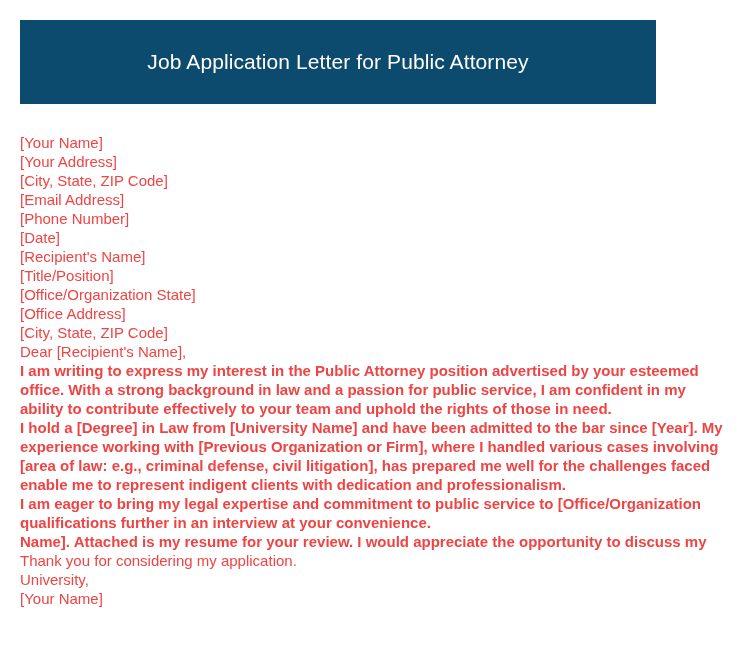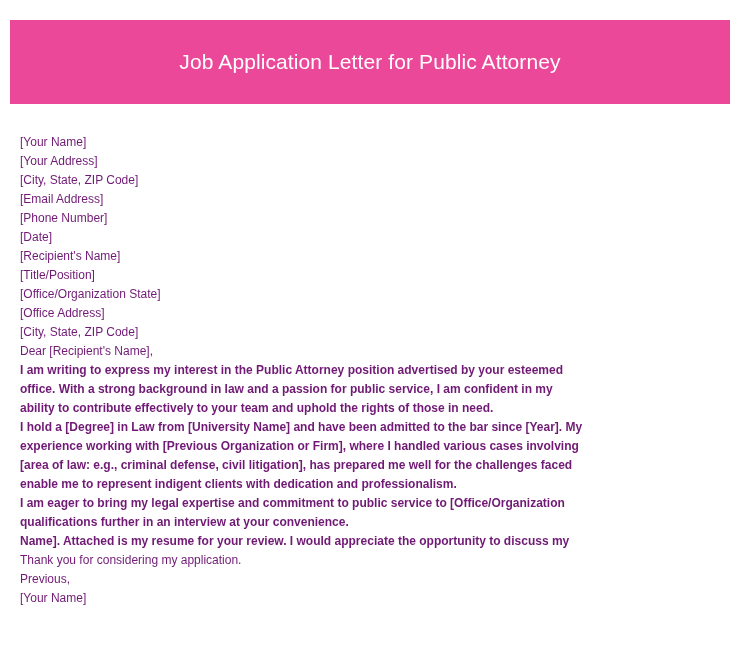--- a/index.html
+++ b/index.html
@@ -9,44 +9,44 @@
     }
     body {
       width: 740px;
       height: 648px;
       position: relative;
       overflow: hidden;
       font-family: "Liberation Sans", sans-serif;
     }
     .header {
       position: absolute;
-      left: 10px;
+      left: 20px;
       top: 20px;
-      width: 720px;
+      width: 636px;
       height: 84px;
-      background: #ec4899;
+      background: #0c4a6e;
       display: flex;
       align-items: center;
       justify-content: center;
     }
     .header h1 {
       margin: 0;
       color: #ffffff;
       font-weight: normal;
       font-size: 21px;
       letter-spacing: 0.1px;
       font-family: "Liberation Sans", sans-serif;
     }
     .letter {
       position: absolute;
       left: 20px;
       top: 133px;
       width: 700px;
-      color: #701a75;
-      font-size: 12px;
+      color: #ef4444;
+      font-size: 15px;
       line-height: 19px;
     }
     .letter .line {
       display: block;
       white-space: nowrap;
     }
     .letter .para {
       display: block;
       white-space: normal;
       font-weight: bold;
@@ -90,15 +90,15 @@
     <span class="line">enable me to represent indigent clients with dedication and professionalism.</span>
   </div>
 
   <div class="para">
     <span class="line">I am eager to bring my legal expertise and commitment to public service to [Office/Organization</span>
     <span class="line">qualifications further in an interview at your convenience.</span>
     <span class="line">Name]. Attached is my resume for your review. I would appreciate the opportunity to discuss my</span>
   </div>
 
   <span class="line">Thank you for considering my application.</span>
-  <span class="line">Previous,</span>
+  <span class="line">University,</span>
   <span class="line">[Your Name]</span>
 </div>
 
 </body></html>

